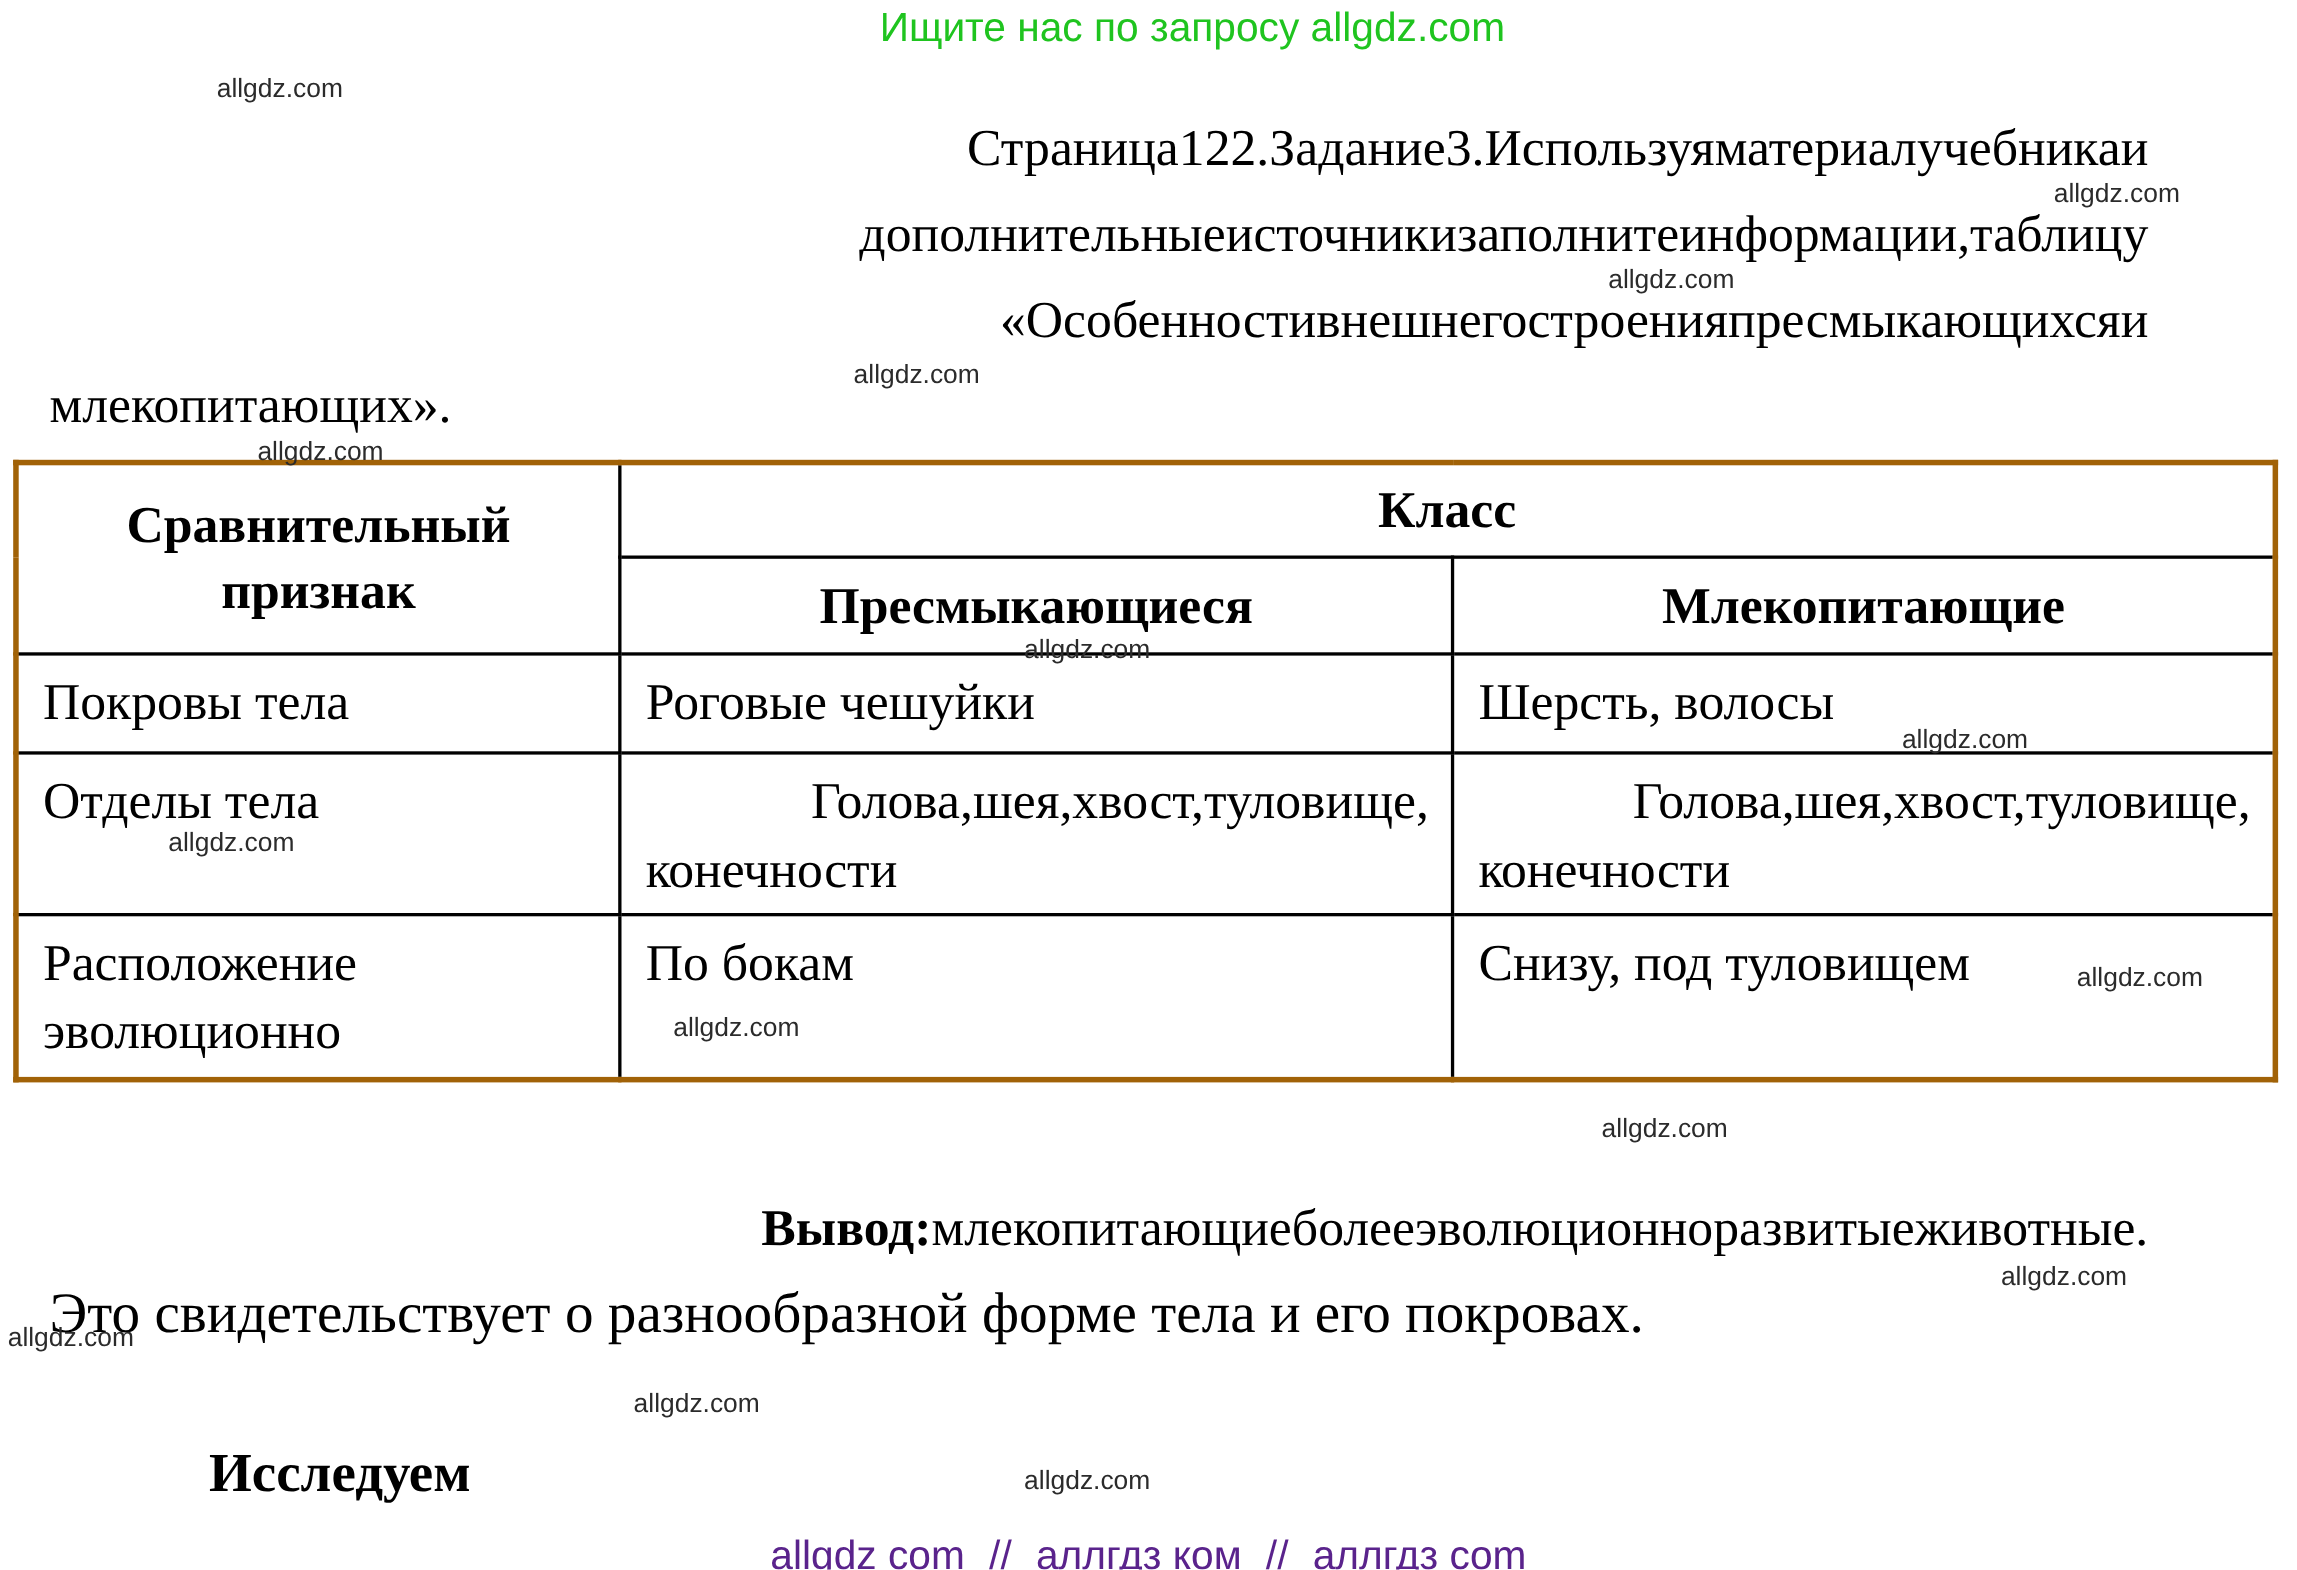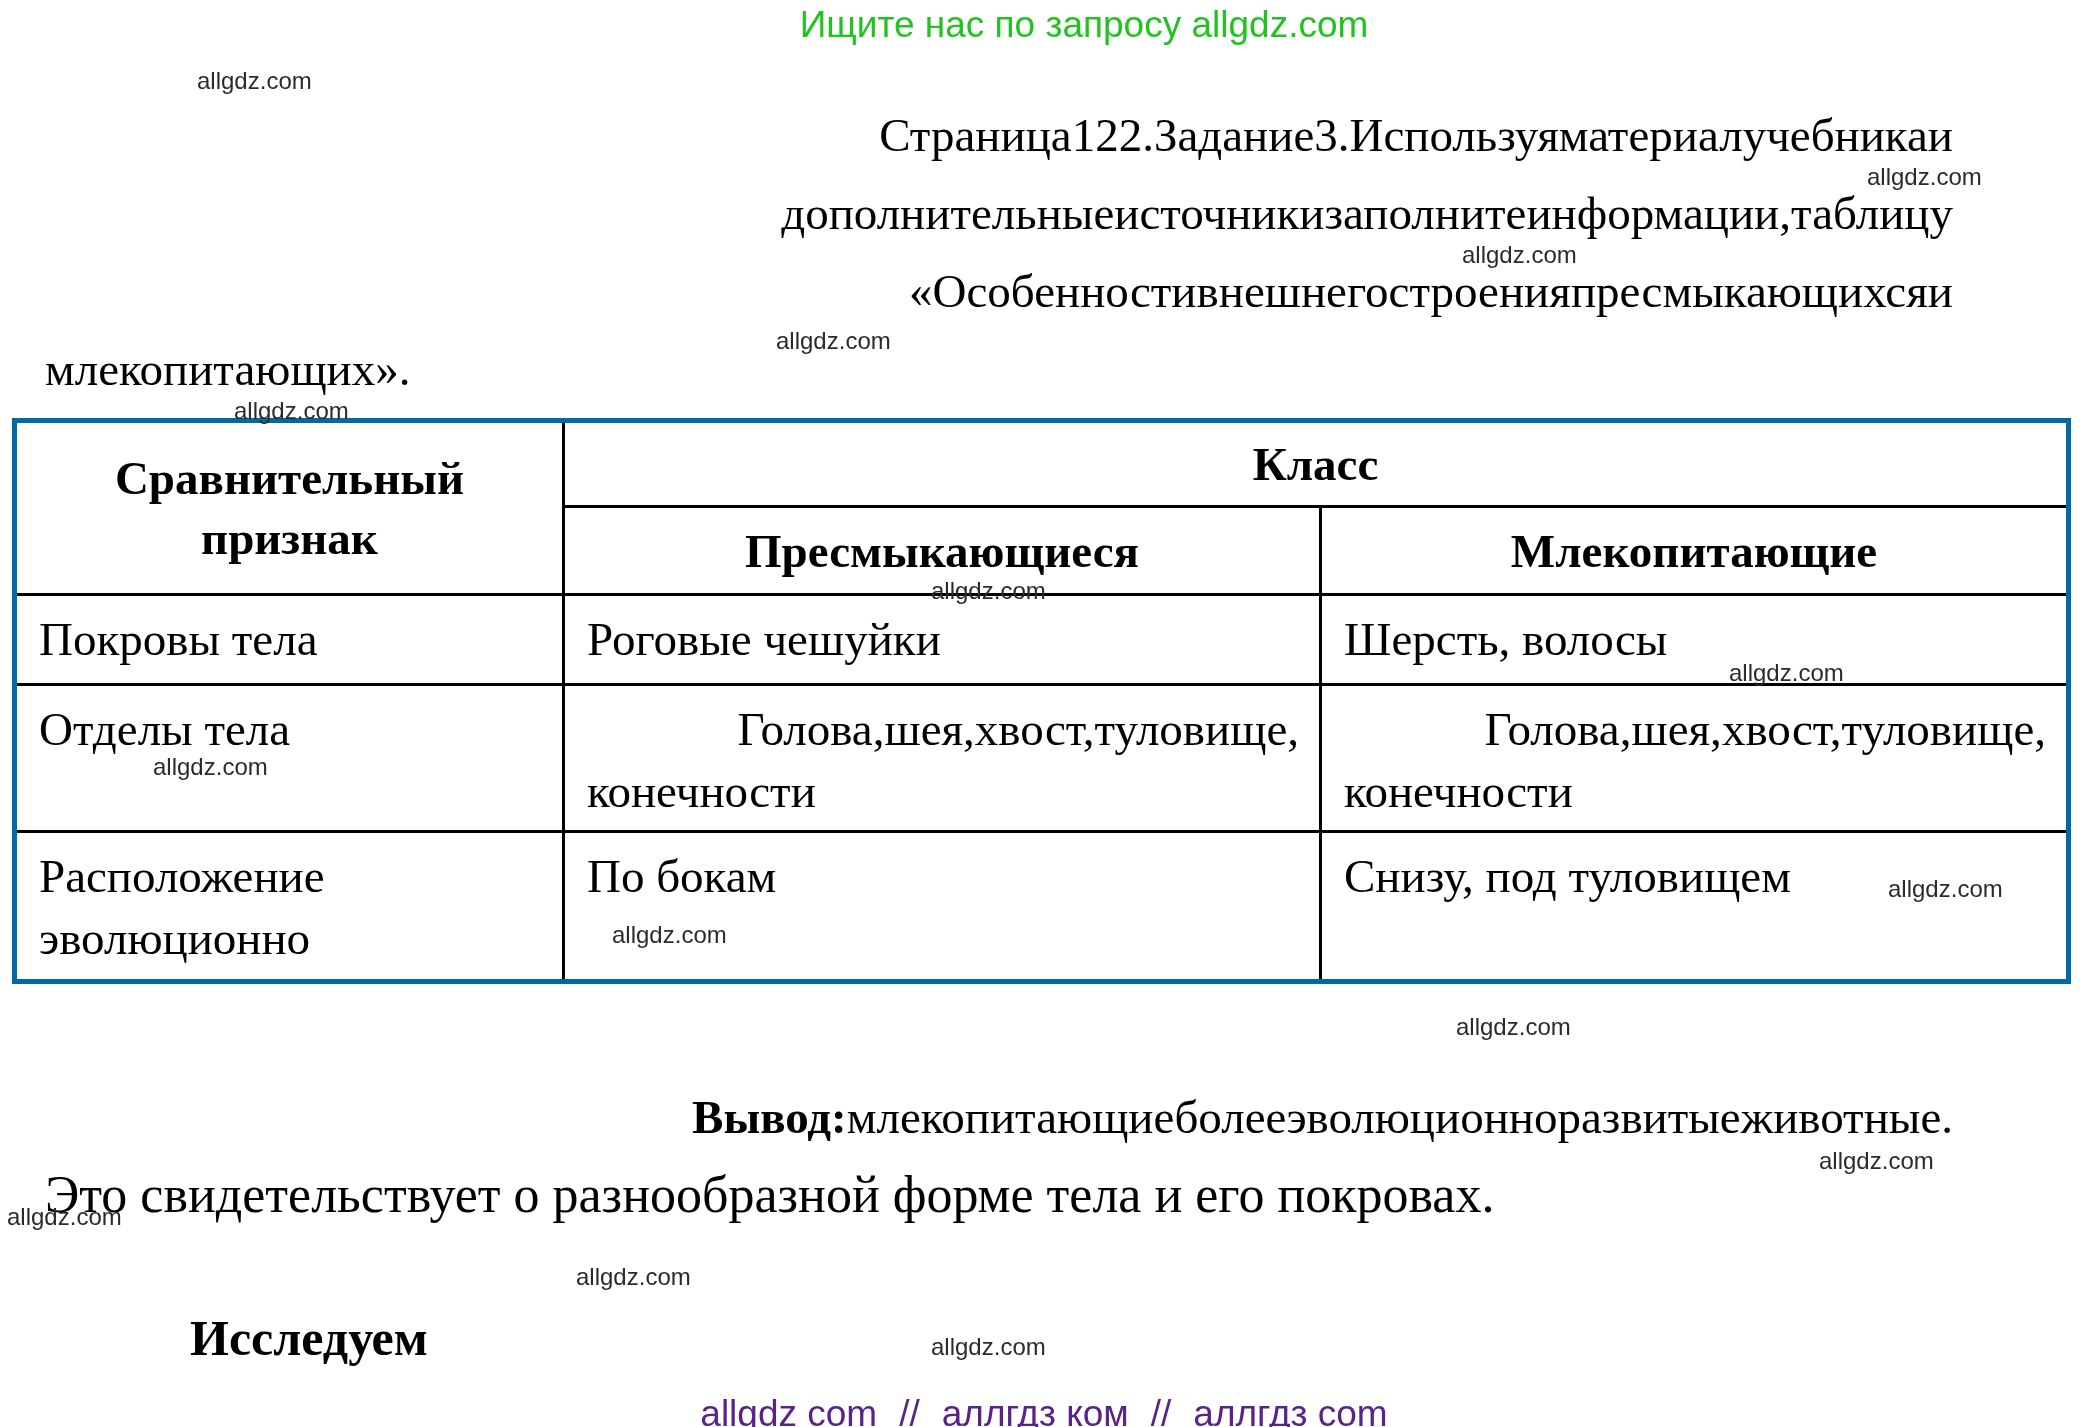--- a/index.html
+++ b/index.html
@@ -26,21 +26,21 @@
   .textblock { position:absolute; left:45px; width:1908px; font-size:47px; }
   #intro { top:96px; }
   #conclusion { top:1078px; }
   .line { line-height:78px; min-height:78px; white-space:nowrap; }
   .line.just { display:flex; justify-content:flex-end; white-space:normal; }
   .line.just span { white-space:nowrap; }
   
   #cmp-table {
     position:absolute; left:12px; top:418px;
     width:2054px; border-collapse:collapse; table-layout:fixed;
-    border:5px solid #0369a1;
+    border:5px solid #a16207;
     font-size:47px;
   }
   #cmp-table th, #cmp-table td { border:3px solid #000; overflow:hidden; }
   #cmp-table th {
     font-weight:bold; text-align:center; vertical-align:middle;
     padding:0 10px; line-height:60px;
   }
   #cmp-table td { vertical-align:top; padding:12px 20px 8px 22px; }
   #cmp-table td .line, #cmp-table th .line { line-height:62px; min-height:62px; }
   

